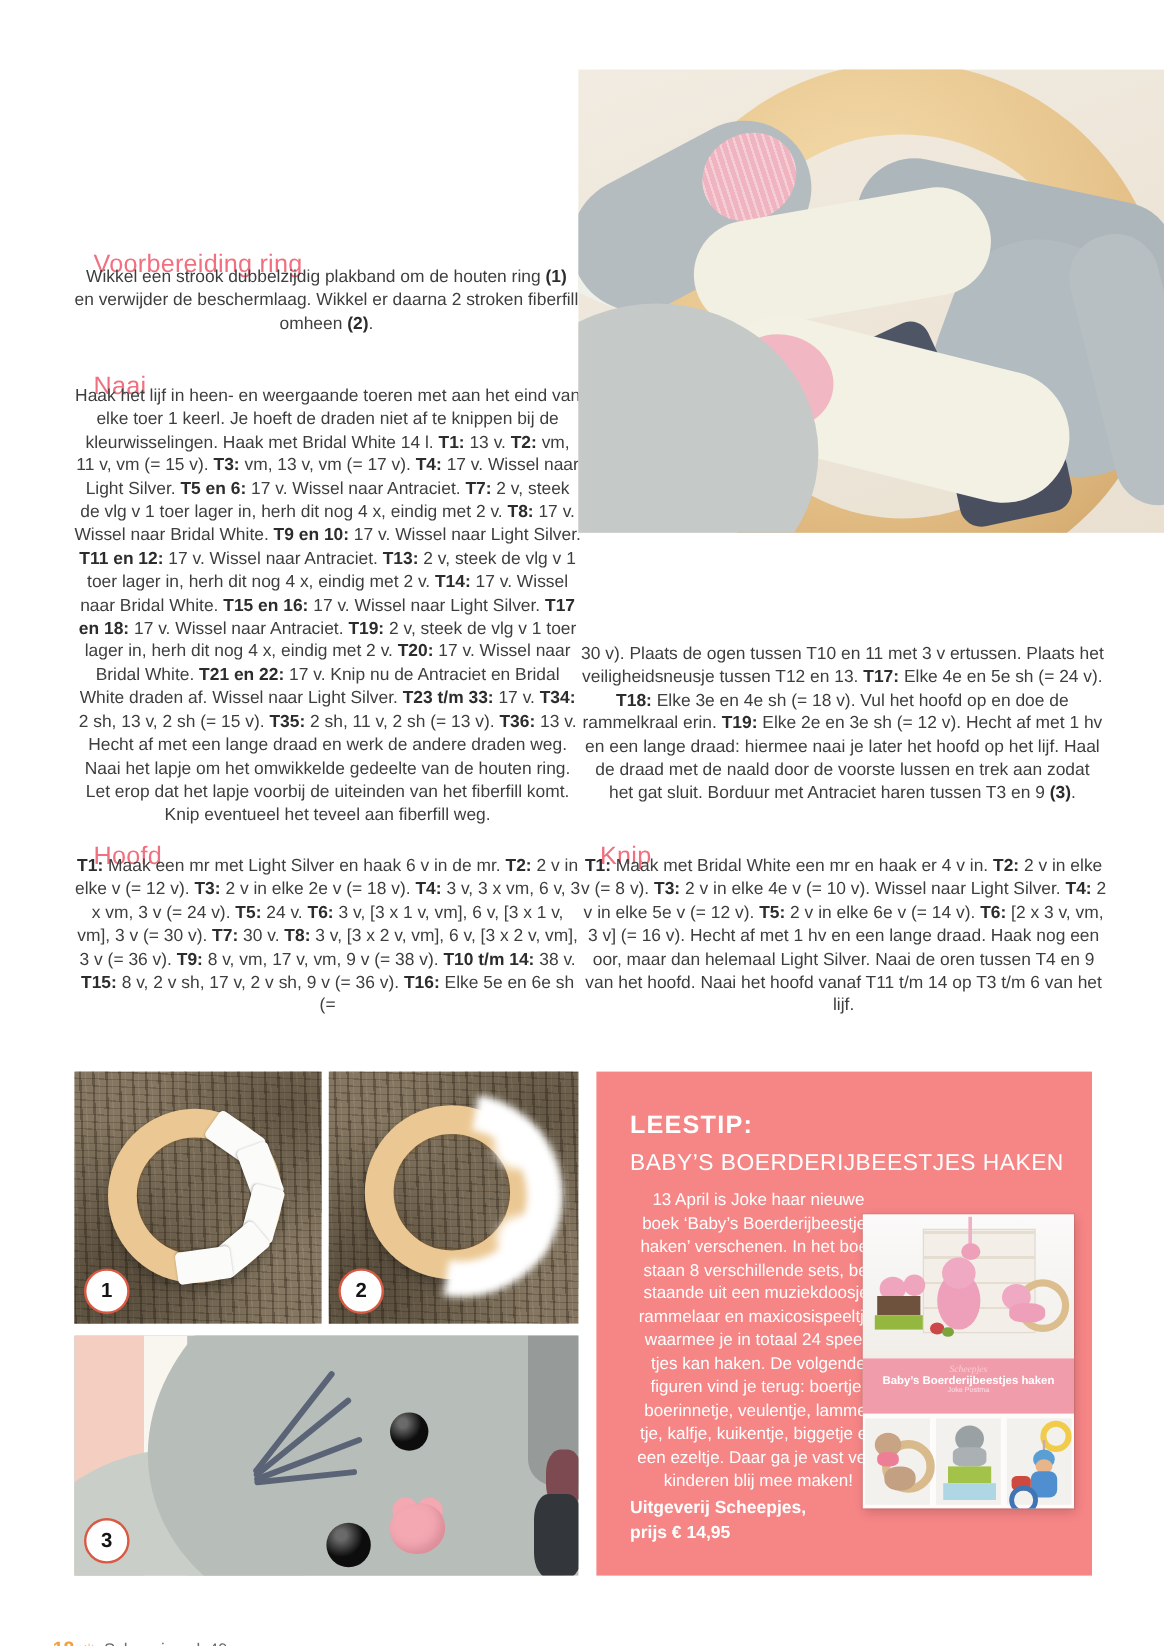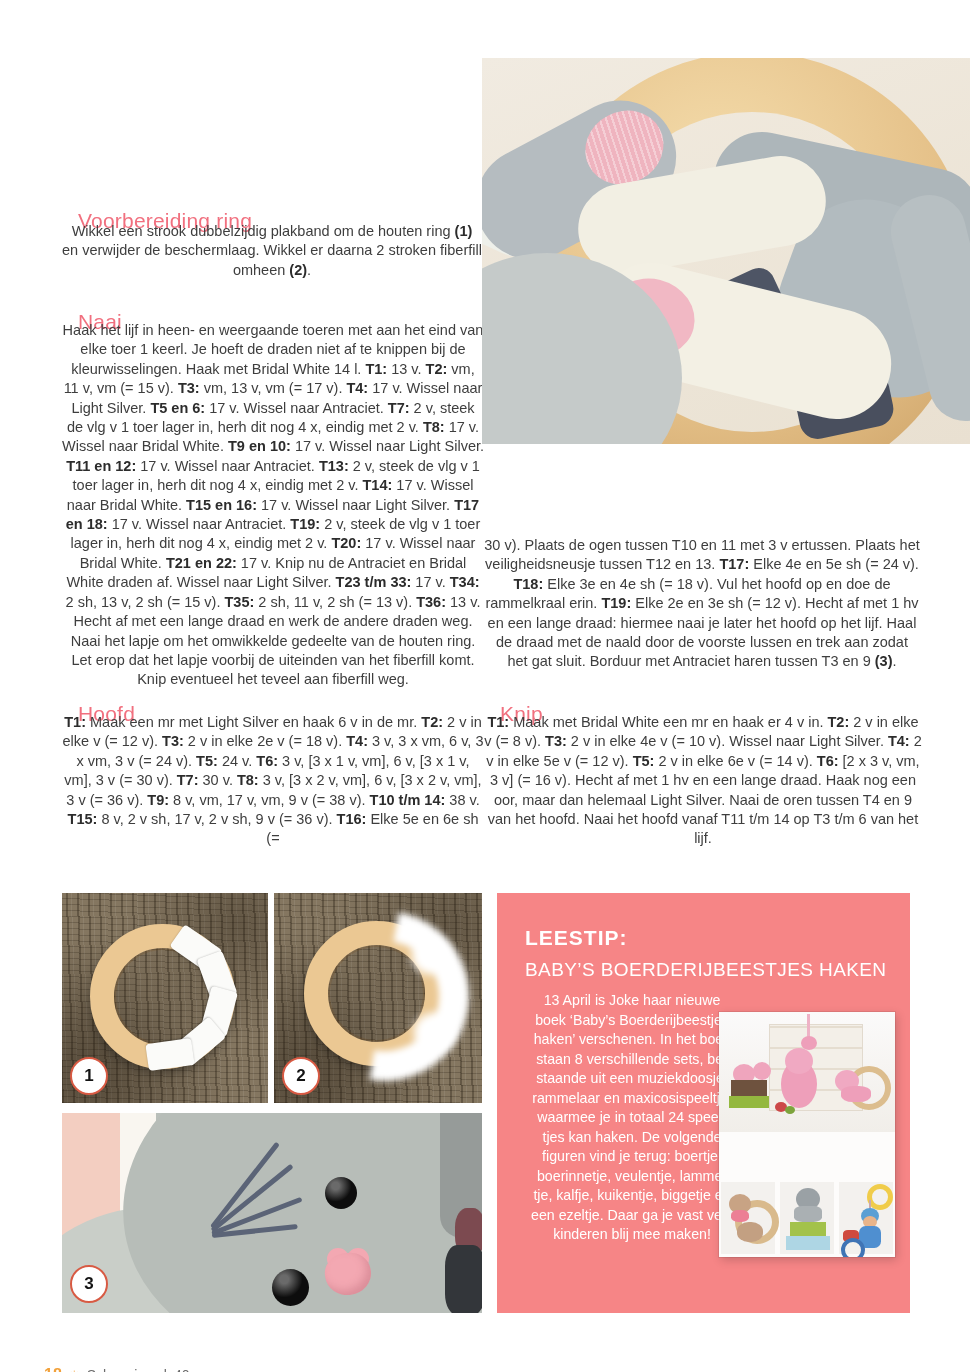--- a/index.html
+++ b/index.html
@@ -143,38 +143,45 @@
 staan 8 verschillende sets, be-
 staande uit een muziekdoosje,
 rammelaar en maxicosispeeltje,
 waarmee je in totaal 24 speel-
 tjes kan haken. De volgende
 figuren vind je terug: boertje,
 boerinnetje, veulentje, lamme-
 tje, kalfje, kuikentje, biggetje en
 een ezeltje. Daar ga je vast veel
 kinderen blij mee maken!</div>
+    <div class="abs lpub" style="left:28px;top:354px;width:214px;">Uitgeverij Scheepjes,
+prijs € 14,95</div>
 
     <div class="abs cover">
       <div class="abs" style="left:0;top:0;width:176px;height:120px;background:linear-gradient(#fbfafa,#f1eee9);">
         <div class="abs" style="left:50px;top:12px;width:92px;height:85px;background:#f3efe8;border:1px solid #e2dace;background-image:repeating-linear-gradient(0deg,rgba(0,0,0,0) 0 19px,#e5ddd0 19px 21px);"></div>
         <div class="abs" style="left:88px;top:2px;width:3px;height:26px;background:#eeb2c6;"></div>
         <div class="abs" style="left:82px;top:24px;width:16px;height:14px;border-radius:50% 50% 50% 50%;background:#ee9fba;"></div>
         <div class="abs" style="left:62px;top:48px;width:36px;height:48px;border-radius:50%;background:#ee9fba;"></div>
         <div class="abs" style="left:66px;top:36px;width:28px;height:26px;border-radius:50%;background:#f0a9c2;"></div>
         <div class="abs" style="left:14px;top:52px;width:22px;height:20px;border-radius:50%;background:#efa5bd;"></div>
         <div class="abs" style="left:34px;top:50px;width:18px;height:18px;border-radius:50%;background:#efa5bd;"></div>
         <div class="abs" style="left:12px;top:68px;width:36px;height:16px;background:#6e523e;"></div>
         <div class="abs" style="left:10px;top:84px;width:40px;height:12px;background:#94b83f;"></div>
         <div class="abs" style="left:128px;top:54px;width:32px;height:32px;border-radius:50%;border:6px solid #dcbd8e;"></div>
         <div class="abs" style="left:116px;top:58px;width:24px;height:22px;border-radius:50%;background:#f0a9c2;"></div>
         <div class="abs" style="left:122px;top:74px;width:30px;height:16px;border-radius:40%;background:#ee9fba;"></div>
         <div class="abs" style="left:56px;top:90px;width:12px;height:10px;border-radius:50%;background:#cc4848;"></div>
         <div class="abs" style="left:66px;top:94px;width:10px;height:8px;border-radius:50%;background:#7da33c;"></div>
       </div>
+      <div class="abs band">
+        <div class="brand">Scheepjes</div>
+        <div class="ctitle">Baby’s Boerderijbeestjes haken</div>
+        <div class="cauthor">Joke Postma</div>
+      </div>
       <div class="abs thumb" style="left:2px;">
         <div class="abs" style="left:14px;top:18px;width:30px;height:30px;border-radius:50%;border:7px solid #d9ba8c;"></div>
         <div class="abs" style="left:8px;top:12px;width:22px;height:20px;border-radius:50%;background:#c8a384;"></div>
         <div class="abs" style="left:10px;top:28px;width:18px;height:12px;border-radius:40%;background:#ec7f95;"></div>
         <div class="abs" style="left:16px;top:40px;width:26px;height:20px;border-radius:45%;background:#c3a082;"></div>
       </div>
       <div class="abs thumb" style="left:61px;">
         <div class="abs" style="left:16px;top:6px;width:24px;height:22px;border-radius:50%;background:#9aa1a5;"></div>
         <div class="abs" style="left:14px;top:24px;width:28px;height:16px;border-radius:30%;background:#aab0b3;"></div>
         <div class="abs" style="left:10px;top:40px;width:36px;height:14px;background:#a3c24a;"></div>

